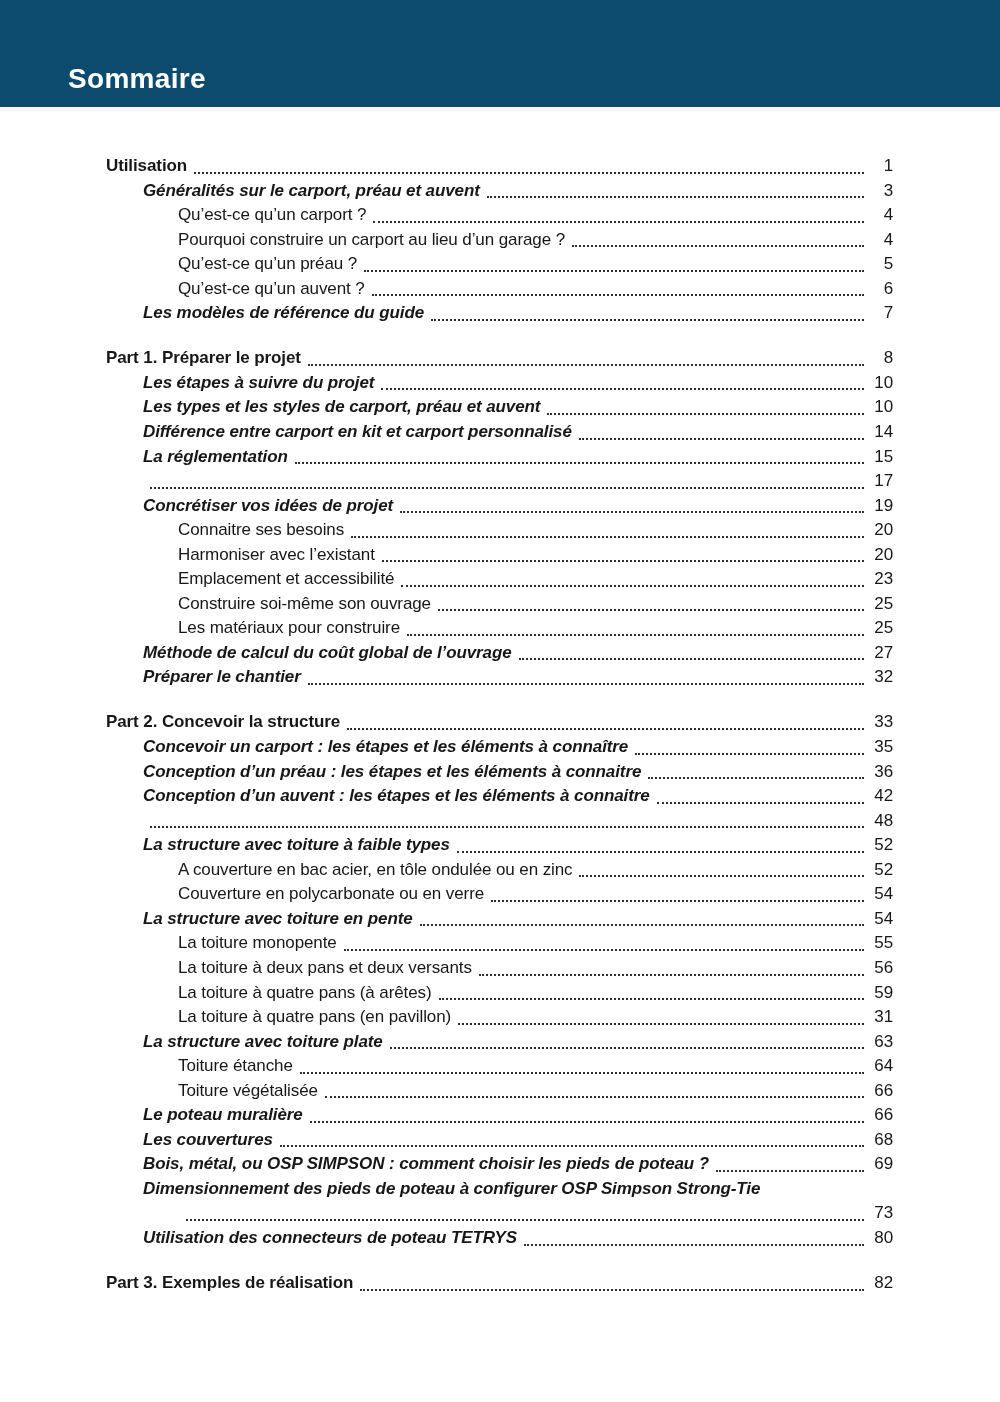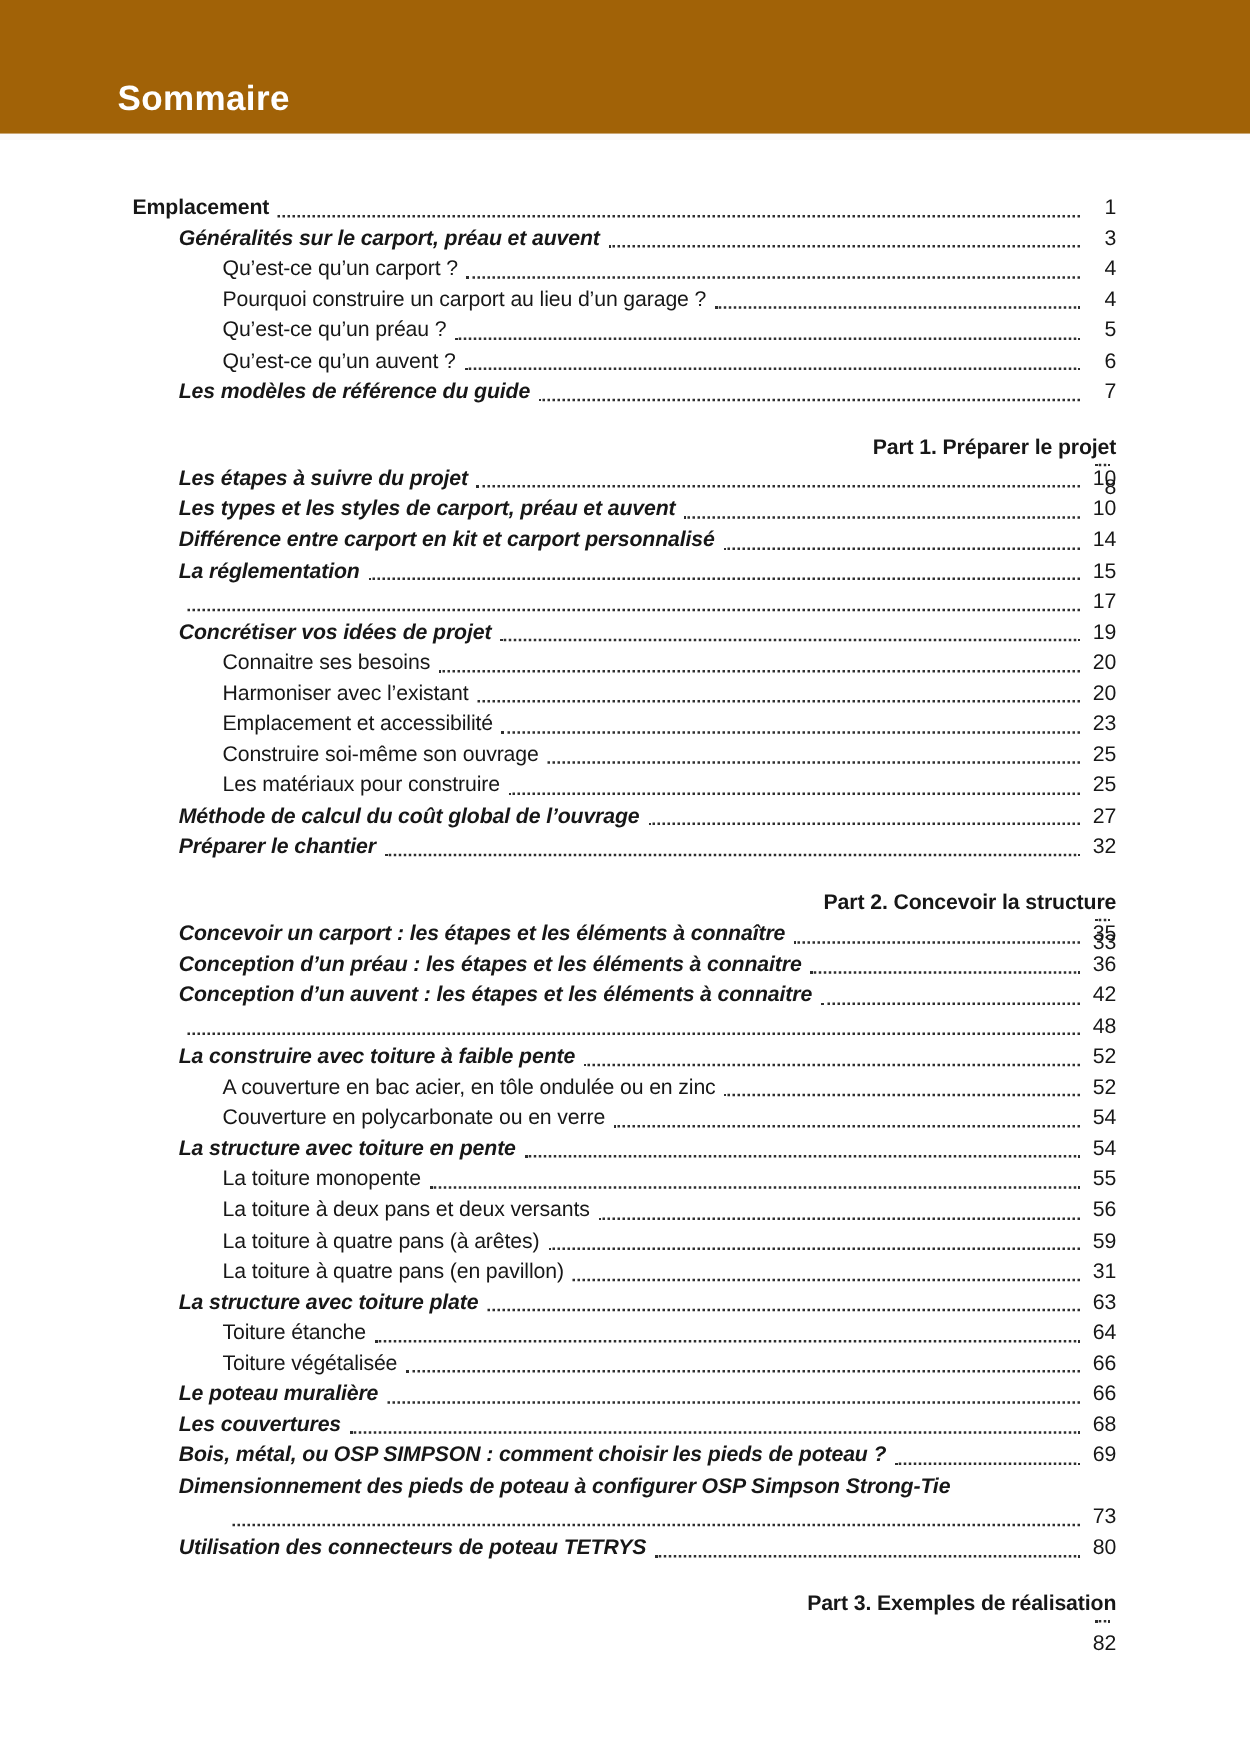--- a/index.html
+++ b/index.html
@@ -11,25 +11,25 @@
     position: relative;
     width: 1000px;
     height: 1402px;
     background: #ffffff;
     overflow: hidden;
     font-family: "Liberation Sans", sans-serif;
     color: #171717;
   }
   .header {
     height: 107px;
-    background: #a16207;
+    background: #0c4a6e;
     display: flex;
     align-items: flex-end;
     box-sizing: border-box;
-    padding: 0 0 14px 94px;
+    padding: 0 0 14px 68px;
   }
   .header-title {
     color: #ffffff;
     font-size: 28px;
     font-weight: 700;
     letter-spacing: 0.3px;
     line-height: 1;
   }
   .header-strip {
     height: 5px;
@@ -39,21 +39,21 @@
     padding: 42px 107px 0 106px;
   }
   .toc-row {
     display: flex;
     align-items: flex-end;
     height: 24.55px;
     font-size: 17px;
     letter-spacing: -0.1px;
     box-sizing: border-box;
   }
-  .toc-row.gap { margin-top: 20.5px; flex-direction: column; }
+  .toc-row.gap { margin-top: 20.5px; }
   .lvl0 { padding-left: 0; }
   .lvl1 { padding-left: 37px; }
   .lvl2 { padding-left: 72px; }
   .bold .lbl { font-weight: 700; }
   .bold-italic .lbl { font-weight: 700; font-style: italic; text-align: right; }
   .regular .lbl { font-weight: 400; }
   .lbl {
     white-space: nowrap;
     line-height: 24.55px;
   }
@@ -77,21 +77,21 @@
 </head>
 <body>
 
 <div class="page">
   <div class="header">
     <span class="header-title">Sommaire</span>
   </div>
   <div class="header-strip"></div>
   <div class="toc">
       <div class="toc-row lvl0 bold">
-        <span class="lbl">Emplacement</span>
+        <span class="lbl">Utilisation</span>
         <span class="leader"></span>
         <span class="pg">1</span>
       </div>
       <div class="toc-row lvl1 bold-italic">
         <span class="lbl">Généralités sur le carport, préau et auvent</span>
         <span class="leader"></span>
         <span class="pg">3</span>
       </div>
       <div class="toc-row lvl2 regular">
         <span class="lbl">Qu’est-ce qu’un carport ?</span>
@@ -205,21 +205,21 @@
       <div class="toc-row lvl1 bold-italic">
         <span class="lbl">Conception d’un auvent : les étapes et les éléments à connaitre</span>
         <span class="leader"></span>
         <span class="pg">42</span>
       </div>
       <div class="toc-row lvl1 bold-italic">
         <span class="leader"></span>
         <span class="pg">48</span>
       </div>
       <div class="toc-row lvl1 bold-italic">
-        <span class="lbl">La construire avec toiture à faible pente</span>
+        <span class="lbl">La structure avec toiture à faible types</span>
         <span class="leader"></span>
         <span class="pg">52</span>
       </div>
       <div class="toc-row lvl2 regular">
         <span class="lbl">A couverture en bac acier, en tôle ondulée ou en zinc</span>
         <span class="leader"></span>
         <span class="pg">52</span>
       </div>
       <div class="toc-row lvl2 regular">
         <span class="lbl">Couverture en polycarbonate ou en verre</span>

